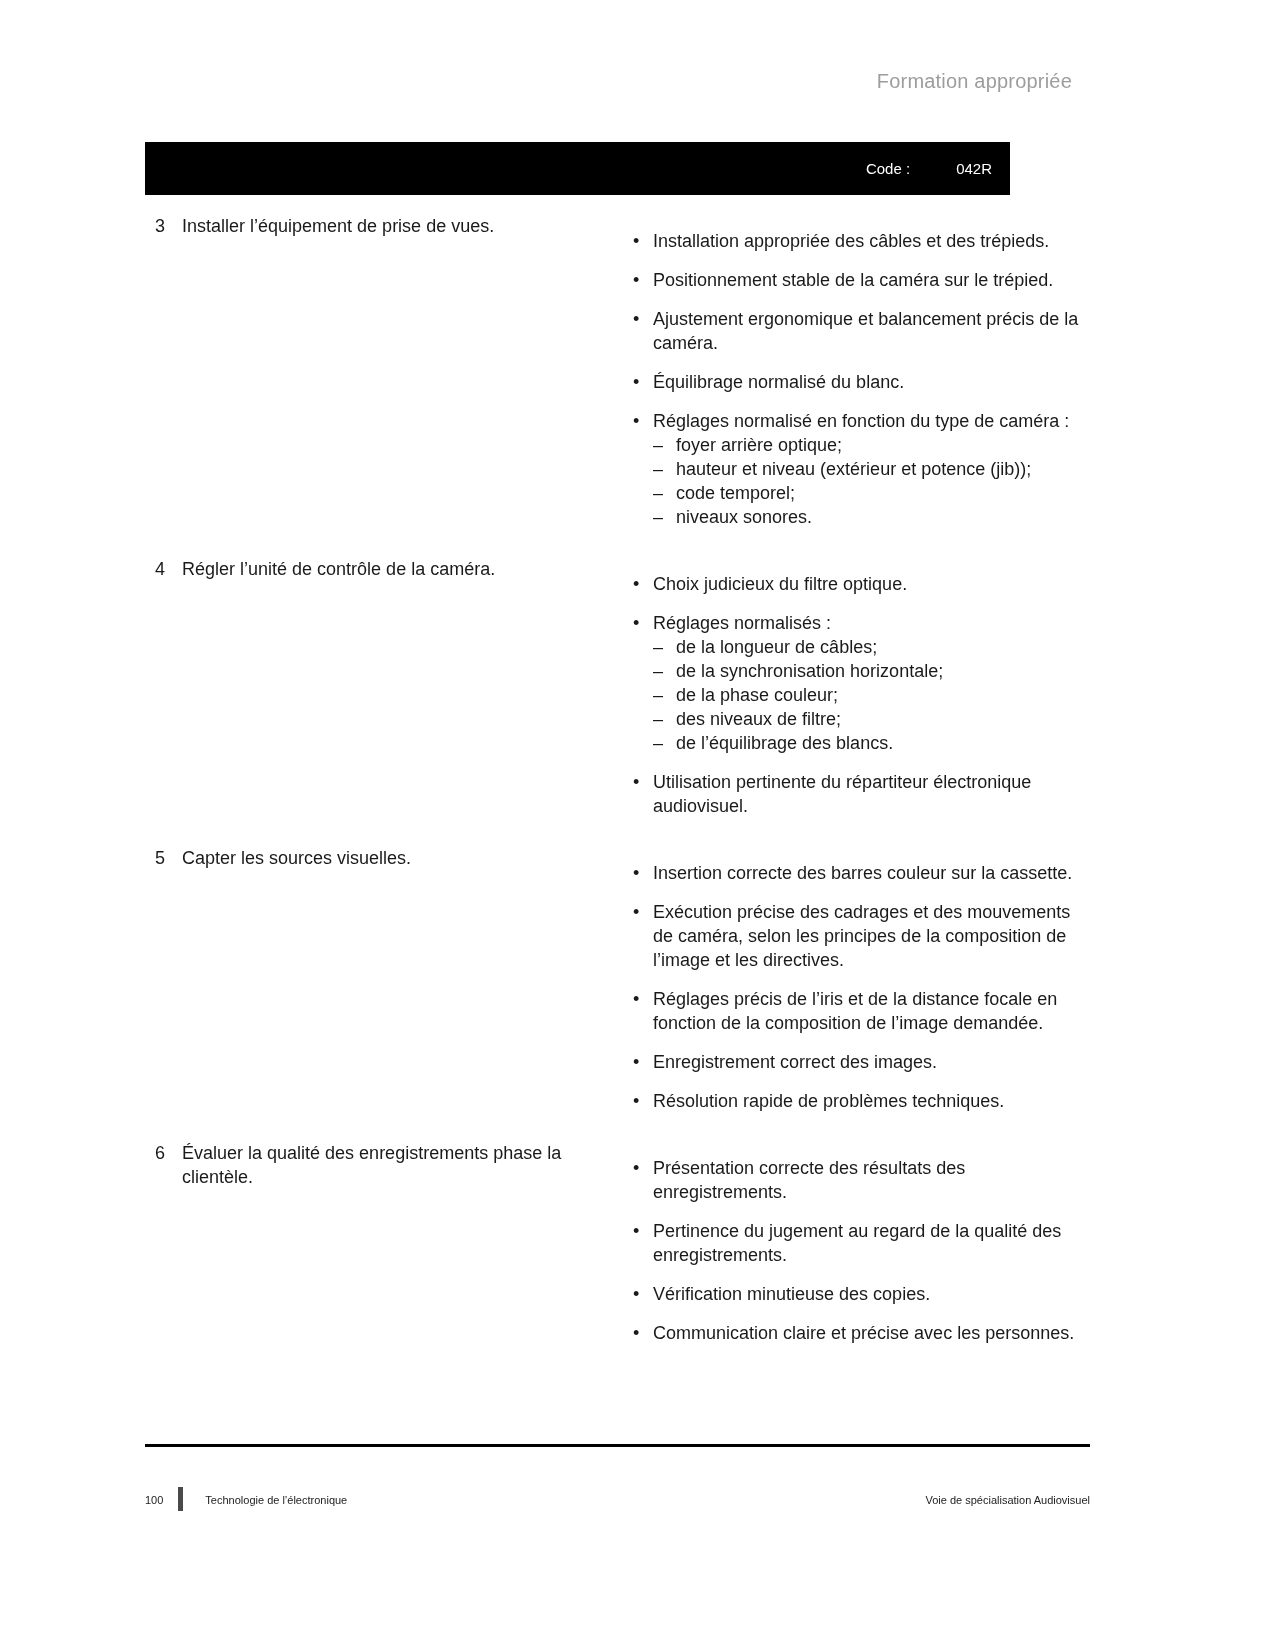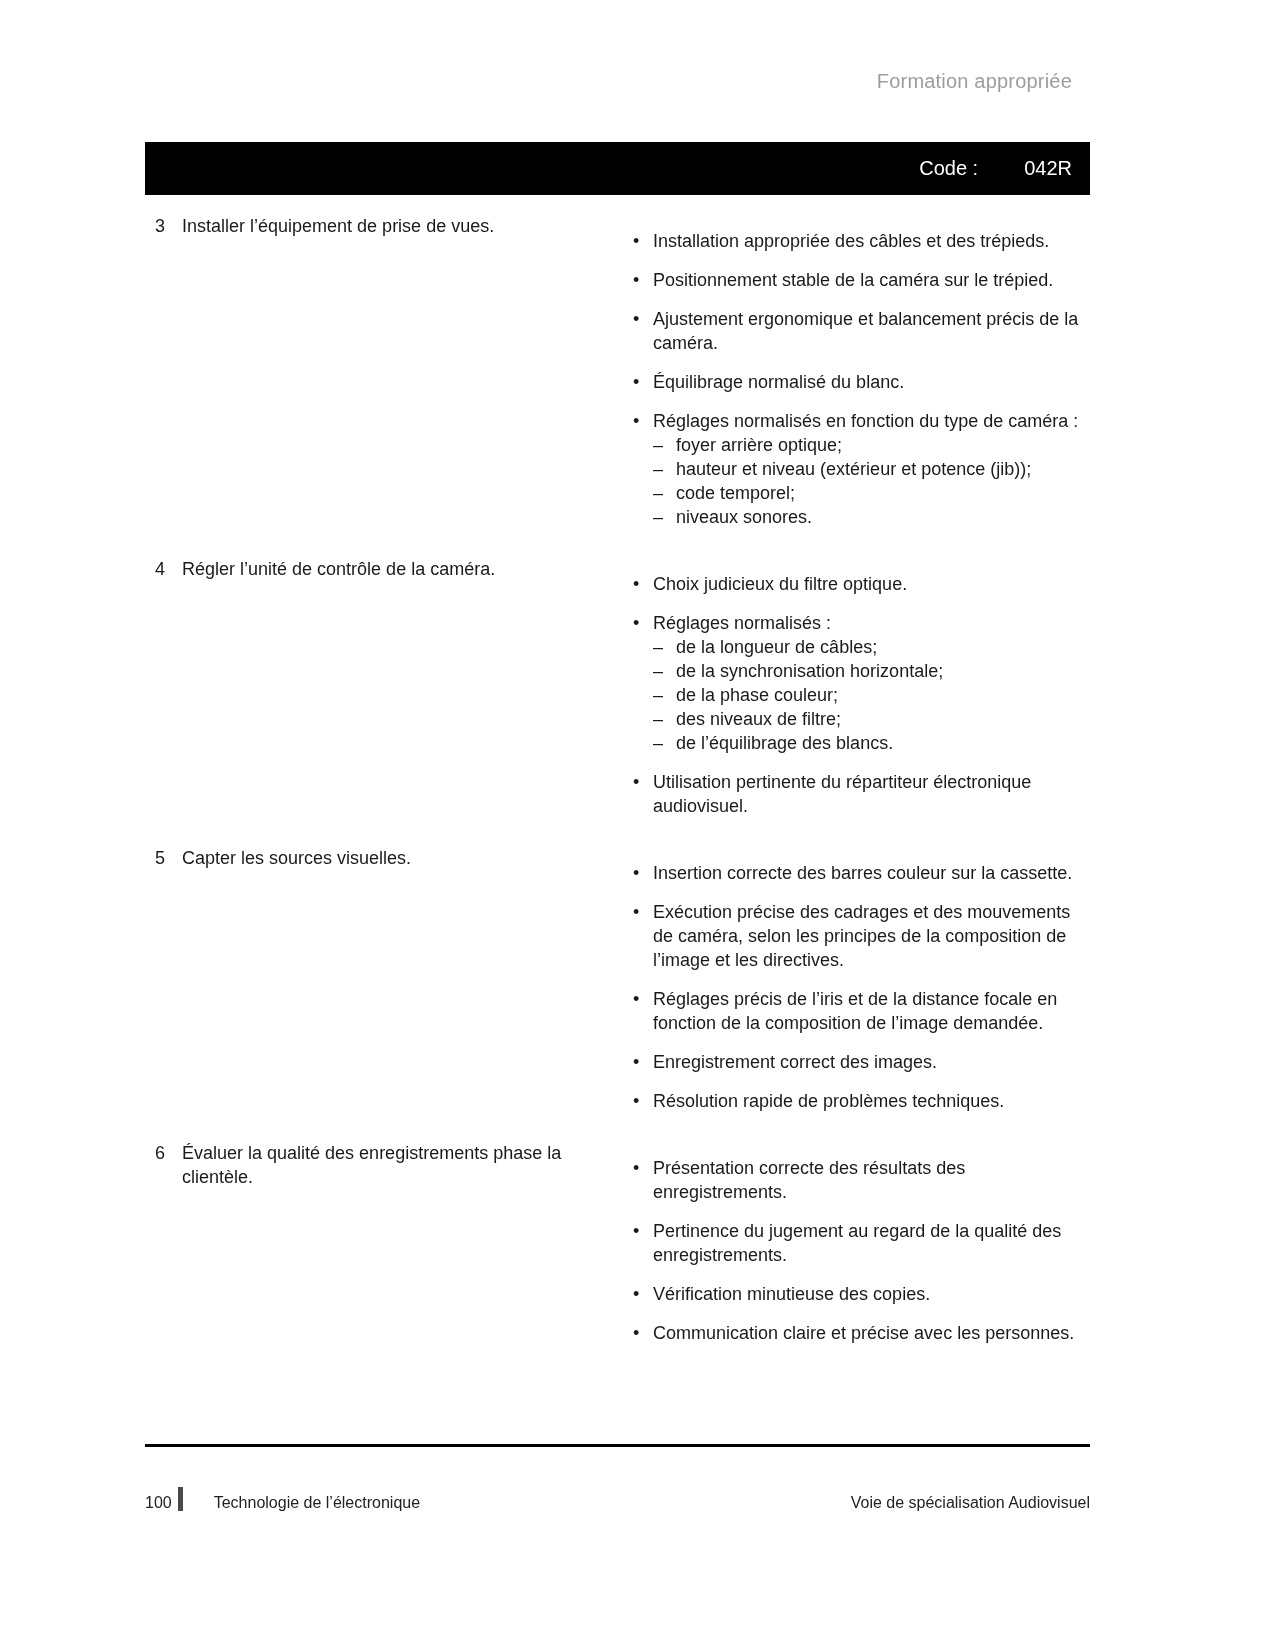--- a/index.html
+++ b/index.html
@@ -21,30 +21,30 @@
     top: 70px;
     right: 203px;
     font-size: 20px;
     color: #9d9d9d;
     letter-spacing: 0.2px;
   }
   .code-bar {
     position: absolute;
     left: 145px;
     top: 142px;
-    width: 945px;
+    width: 865px;
     height: 53px;
     background: #000000;
     color: #ffffff;
     display: flex;
     align-items: center;
     justify-content: flex-end;
     box-sizing: border-box;
     padding-right: 18px;
-    font-size: 20px;
+    font-size: 15px;
   }
   .code-bar .code-label { margin-right: 46px; }
   .content {
     position: absolute;
     left: 145px;
     top: 214px;
     width: 945px;
     font-size: 18px;
     line-height: 24px;
   }
@@ -101,21 +101,21 @@
     height: 3px;
     background: #000000;
   }
   .footer {
     position: absolute;
     left: 145px;
     top: 1458px;
     width: 945px;
     display: flex;
     align-items: baseline;
-    font-size: 16px;
+    font-size: 11px;
     color: #222222;
   }
   .footer .fleft {
     margin-left: 42px;
     flex: 1;
     margin-top: 36px;
   }
   .cursor-mark {
     position: absolute;
     left: 178px;
@@ -144,21 +144,21 @@
         <span class="num">3</span>
         <span class="task">Installer l’équipement de prise de vues.</span>
       </div>
       <div class="row-right">
         <ul class="crits">
           <li class="crit"><span>Installation appropriée des câbles et des trépieds.</span></li>
           <li class="crit"><span>Positionnement stable de la caméra sur le trépied.</span></li>
           <li class="crit"><span>Ajustement ergonomique et balancement précis de la caméra.</span></li>
           <li class="crit"><span>Équilibrage normalisé du blanc.</span></li>
           <li class="crit">
-            <span>Réglages normalisés en fonction du type de caméra :</span>
+            <span>Réglages normalisé en fonction du type de caméra :</span>
             <ul class="subs">
               <li class="sub">foyer arrière optique;</li>
               <li class="sub">hauteur et niveau (extérieur et potence (jib));</li>
               <li class="sub">code temporel;</li>
               <li class="sub">niveaux sonores.</li>
             </ul>
           </li>
         </ul>
       </div>
     </div>

